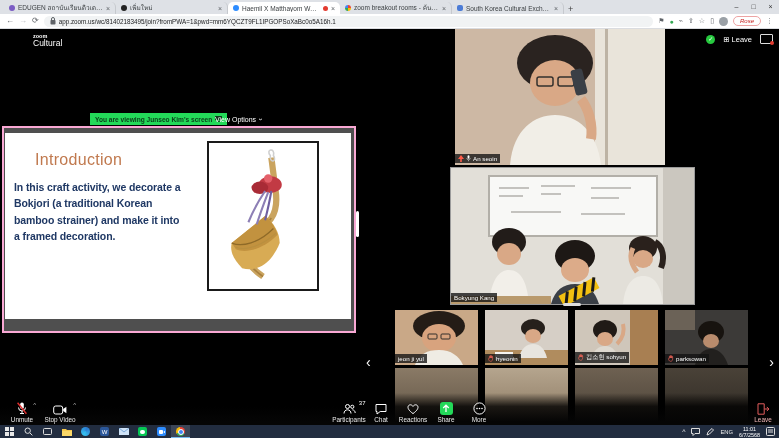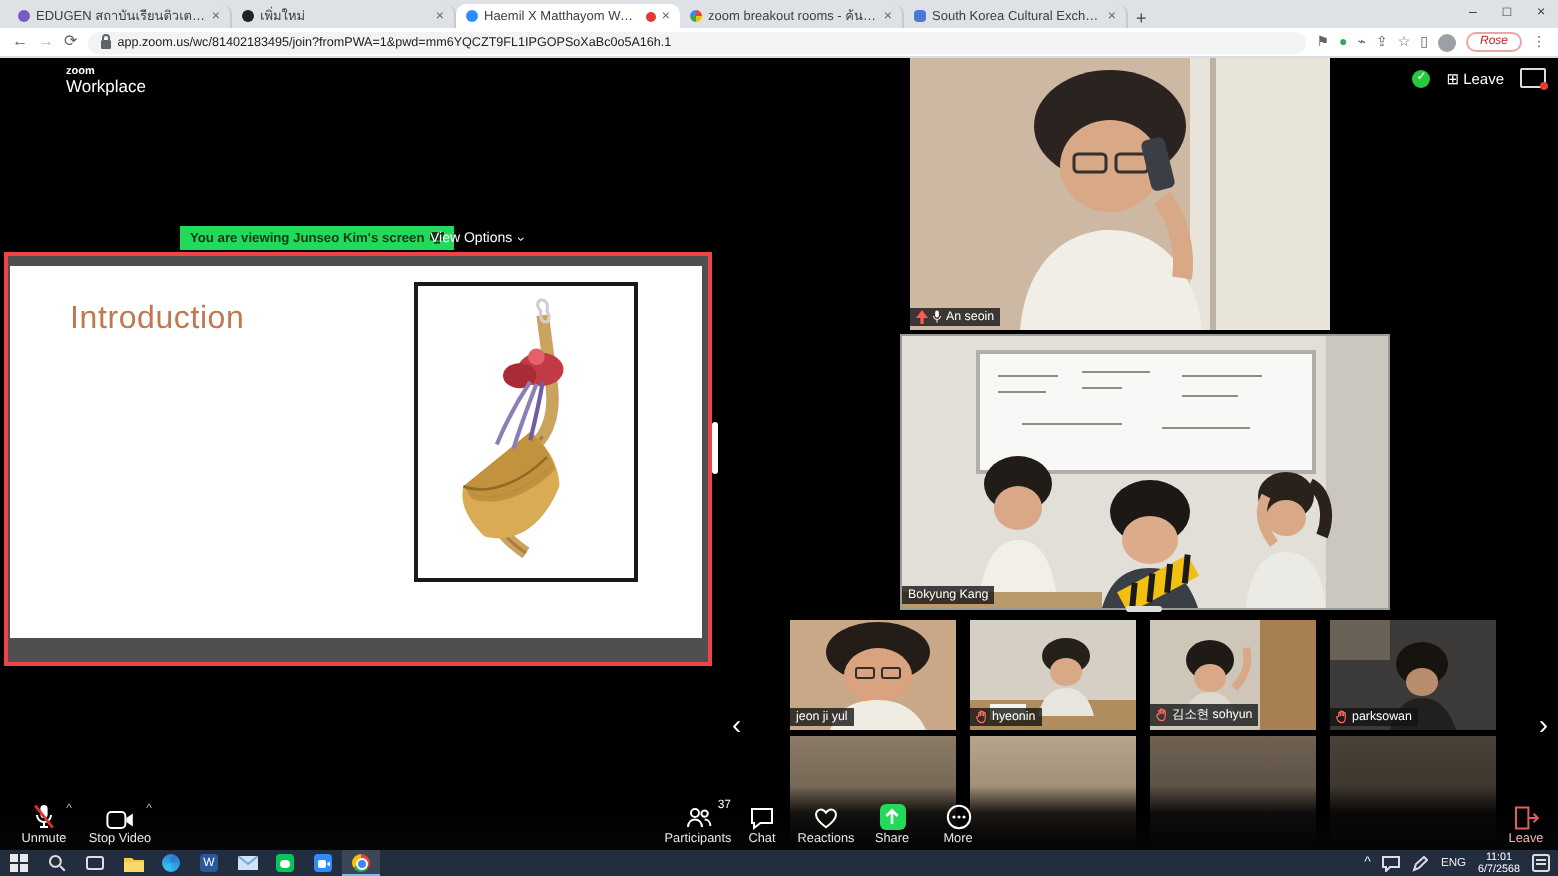--- a/index.html
+++ b/index.html
@@ -50,21 +50,21 @@
 
   
   .share-wrap{position:absolute;left:2px;top:84px;width:354px;height:249px;}
   .banner-pill{position:absolute;left:88px;top:0;height:12px;background:#23d959;
     color:#0d3b1a;font-size:6.6px;font-weight:bold;display:flex;align-items:center;
     gap:3px;padding:0 5px;white-space:nowrap;z-index:5;}
   .view-options{position:absolute;left:213px;top:0;height:12px;color:#fff;font-size:7px;
     display:flex;align-items:center;gap:3px;z-index:5;}
   .chev{display:inline-block;transform:rotate(90deg);font-size:7px;}
   .share-box{position:absolute;top:13px;left:0;width:354px;height:207px;
-    border:2px solid #ef4444;background:#4f4f4f;box-sizing:border-box;}
+    border:2px solid #f9a8d4;background:#4f4f4f;box-sizing:border-box;}
   .slide{position:absolute;top:5px;left:1px;right:3px;bottom:12px;background:#fff;overflow:hidden;}
   .slide-title{position:absolute;left:30px;top:18px;font-size:16px;color:#c0794e;letter-spacing:.3px;}
   .slide-body{position:absolute;left:9px;top:46px;width:190px;font-size:10.5px;font-weight:bold;
     color:#1f3864;line-height:1.55;white-space:pre-line;letter-spacing:-.1px;}
   .frame{position:absolute;left:202px;top:8px;width:112px;height:150px;background:#fff;
     border:2px solid #1a1a1a;box-sizing:border-box;}
   .resize-handle{position:absolute;right:-3px;top:98px;width:3px;height:26px;background:#fff;
     border-radius:2px;z-index:6;}
 
   
@@ -167,21 +167,21 @@
     <span class="exticon">▯</span>
     <span class="avatar-sm"></span>
     <span class="profile-pill">Rose</span>
     <span class="kebab">⋮</span>
   </div>
 
   <div class="zoomapp">
 
     <div class="zlogo">
       <span class="l1">zoom</span>
-      <span class="l2">Workplace</span>
+      <span class="l2">Cultural</span>
     </div>
     <div class="zheadr">
       <span class="shield">✓</span>
       <span class="viewbtn">
         <span>⊞</span>
         <span>Leave</span>
       </span>
       <span class="expicon"></span>
     </div>
 
@@ -193,20 +193,24 @@
             <rect x="2" y="4.8" width="3" height="1" fill="#0d3b1a"></rect>
           </svg>
       </div>
       <div class="view-options">
         <span>View Options</span>
         <span class="chev">›</span>
       </div>
       <div class="share-box">
         <div class="slide">
           <div class="slide-title">Introduction</div>
+          <div class="slide-body">In this craft activity, we decorate a
+Bokjori (a traditional Korean
+bamboo strainer) and make it into
+a framed decoration.</div>
           <div class="frame">
             <svg width="108" height="146" viewBox="0 0 100 140">
               <path d="M50 128 C38 120 30 110 38 98 L58 72 C62 66 64 58 62 45 L58 14" stroke="#caa45f" stroke-width="6" fill="none"></path>
               <path d="M50 128 C38 120 30 110 38 98 L58 72" stroke="#a87f3c" stroke-width="1.5" fill="none"></path>
               <path d="M20 96 L52 70 C60 76 66 86 66 96 C58 116 44 124 30 120 C22 112 18 104 20 96 Z" fill="#d8ab54"></path>
               <path d="M20 96 L52 70 C58 75 62 81 64 88 C50 102 34 106 24 102 Z" fill="#c2923f"></path>
               <path d="M20 96 C30 100 46 96 60 82" stroke="#8f6a28" stroke-width="1.2" fill="none"></path>
               <path d="M24 100 C34 104 50 98 63 86" stroke="#b98f3f" stroke-width="1" fill="none"></path>
               <ellipse cx="57" cy="40" rx="11" ry="8" fill="#c23a44"></ellipse>
               <ellipse cx="47" cy="43" rx="8" ry="6" fill="#a92b36"></ellipse>

